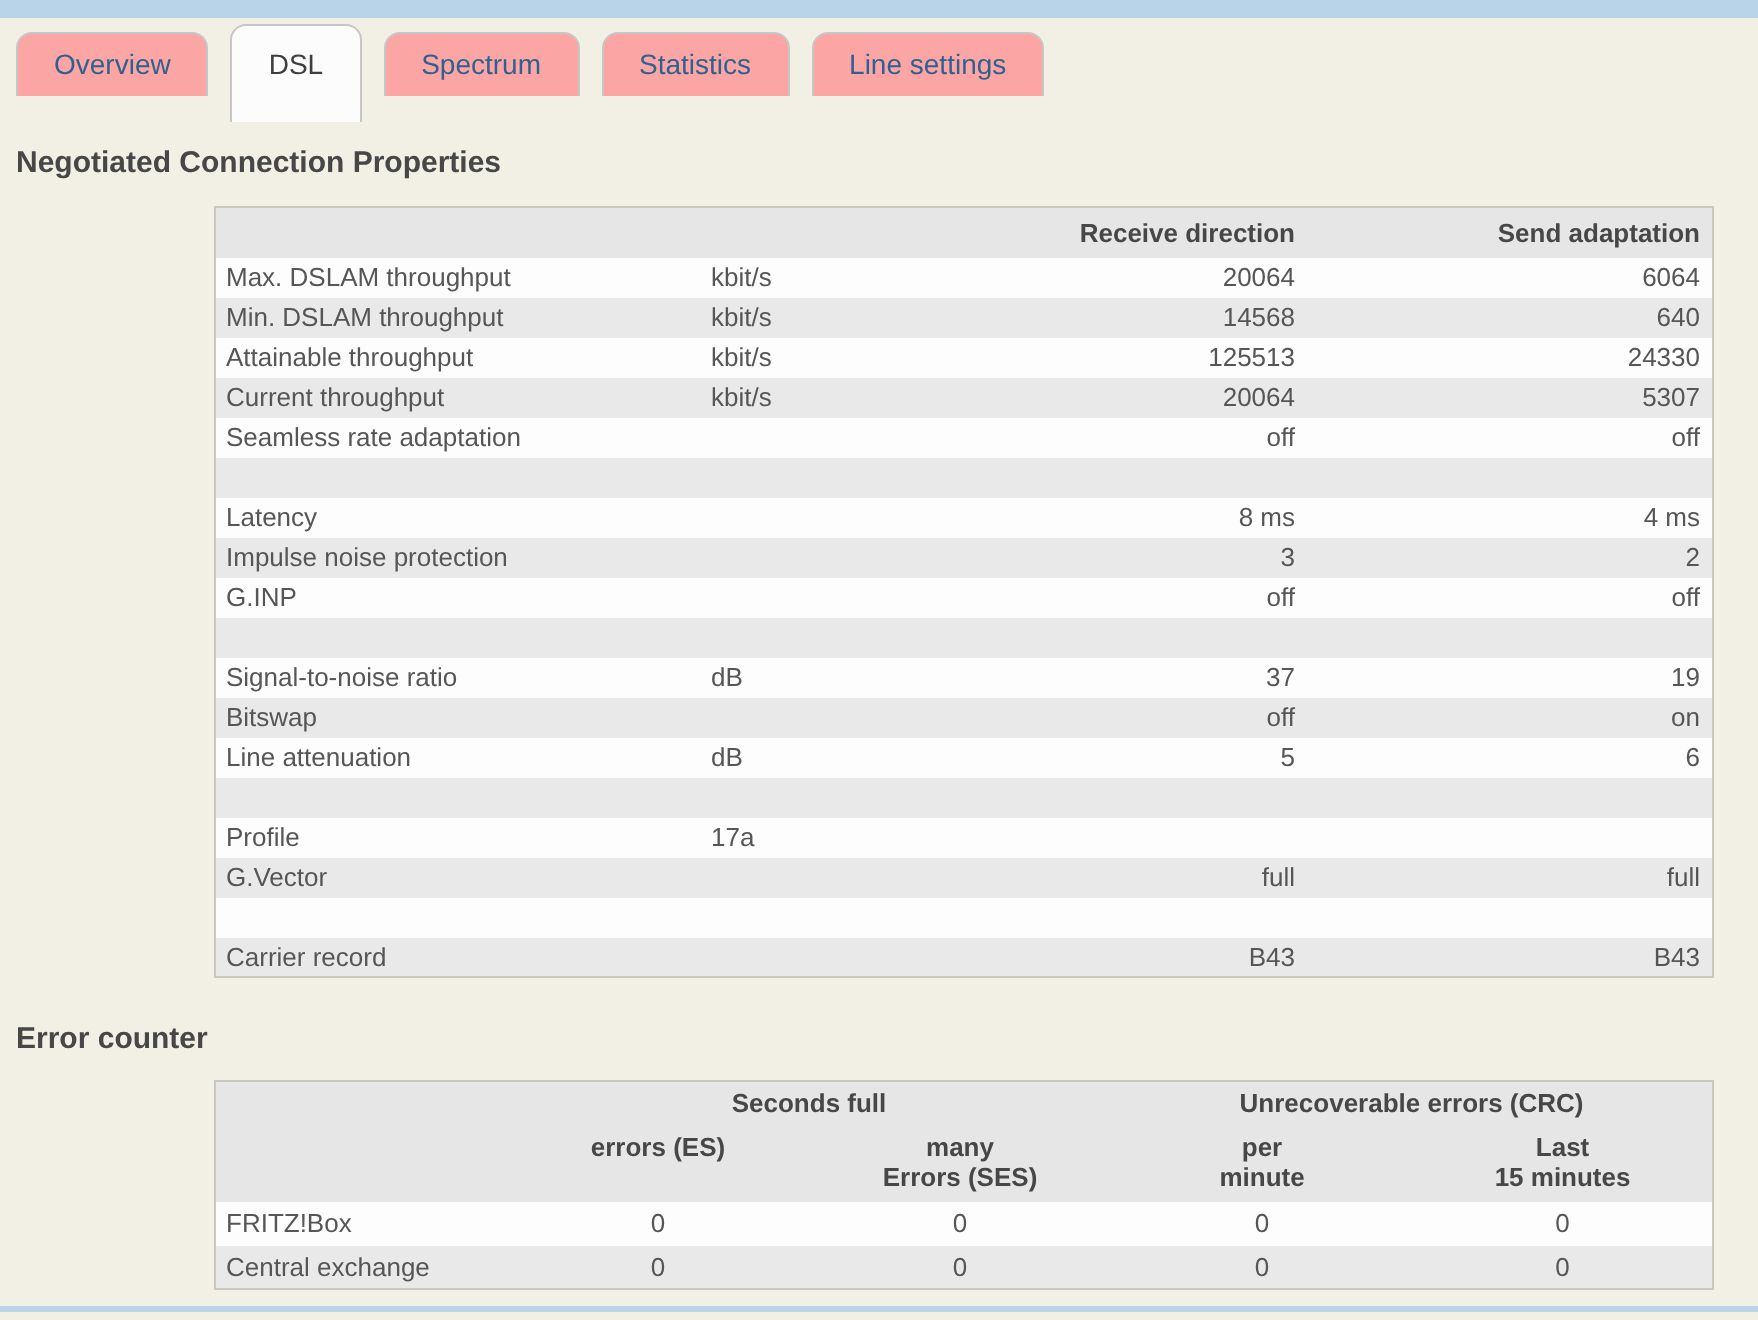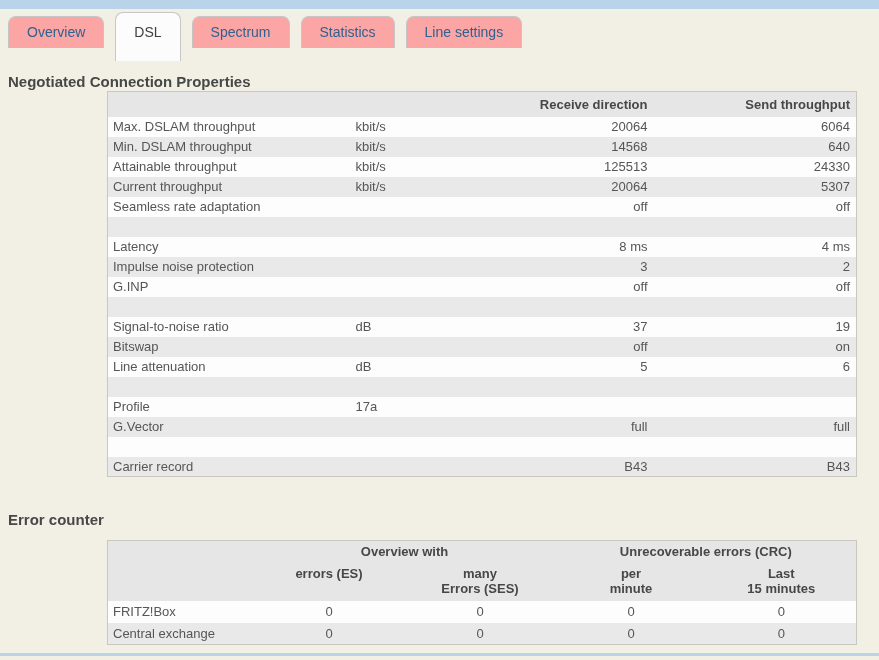--- a/index.html
+++ b/index.html
@@ -31,21 +31,21 @@
 
   .section-heading {
     position:absolute; left:8px;
     font-size:15px; font-weight:bold; color:#474747;
   }
   #heading-connection { top:73px; }
   #heading-errors { top:511px; }
 
   table { border-collapse:collapse; table-layout:fixed; background:#fdfdfd; }
   .data-table { position:absolute; left:107px; border:1px solid #c9c8bf; }
-  #connection-table { top:91px; width:749px; }
+  #connection-table { top:103px; width:749px; }
   #error-table { top:540px; width:749px; }
 
   #connection-table th, #connection-table td {
     height:20px; padding:0; font-weight:normal; overflow:hidden; white-space:nowrap;
   }
   #connection-table thead th { height:25px; background:#e6e6e6; font-weight:bold; color:#474747; }
   #connection-table tbody tr:nth-child(odd)  td { background:#fdfdfd; }
   #connection-table tbody tr:nth-child(even) td { background:#e9e9e9; }
   .col-label   { text-align:left;  padding-left:5px !important; }
   .col-unit    { text-align:left; }
@@ -82,21 +82,21 @@
       <col style="width:248px">
       <col style="width:95px">
       <col style="width:203px">
       <col style="width:203px">
     </colgroup>
   <thead>
     <tr>
       <th class="col-label"></th>
       <th class="col-unit"></th>
       <th class="col-num">Receive direction</th>
-      <th class="col-num">Send throughput</th>
+      <th class="col-num">Send adaptation</th>
     </tr>
   </thead>
   <tbody>
     <tr>
       <td class="col-label">Max. DSLAM throughput</td>
       <td class="col-unit">kbit/s</td>
       <td class="col-num">20064</td>
       <td class="col-num">6064</td>
     </tr>
     <tr>
@@ -210,21 +210,21 @@
   <colgroup>
       <col style="width:146px">
       <col style="width:151px">
       <col style="width:151px">
       <col style="width:151px">
       <col style="width:150px">
     </colgroup>
   <thead>
     <tr class="group-row">
       <th></th>
-      <th colspan="2">Overview with</th>
+      <th colspan="2">Seconds full</th>
       <th colspan="2">Unrecoverable errors (CRC)</th>
     </tr>
     <tr class="sub-row">
       <th></th>
       <th>errors (ES)</th>
       <th>many
 Errors (SES)</th>
       <th>per
 minute</th>
       <th>Last

